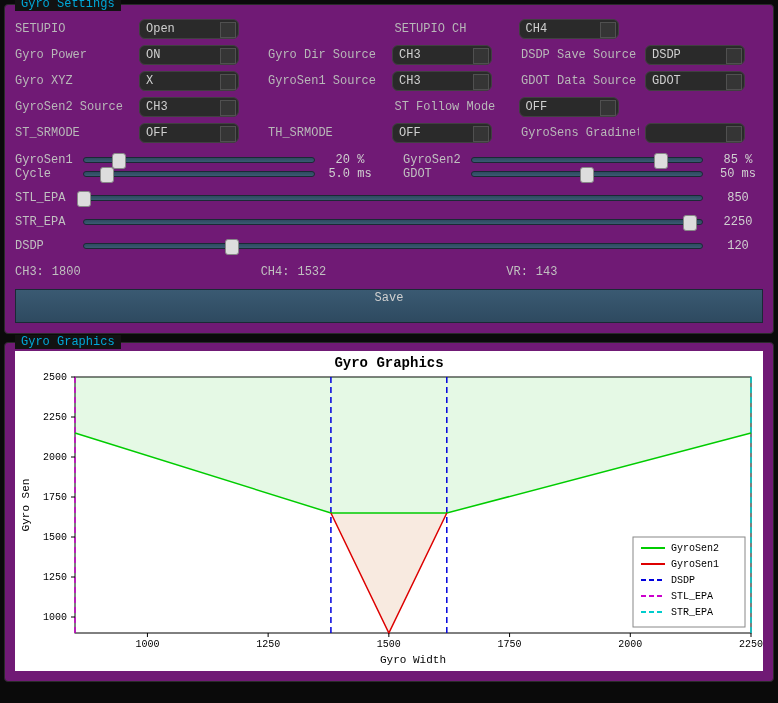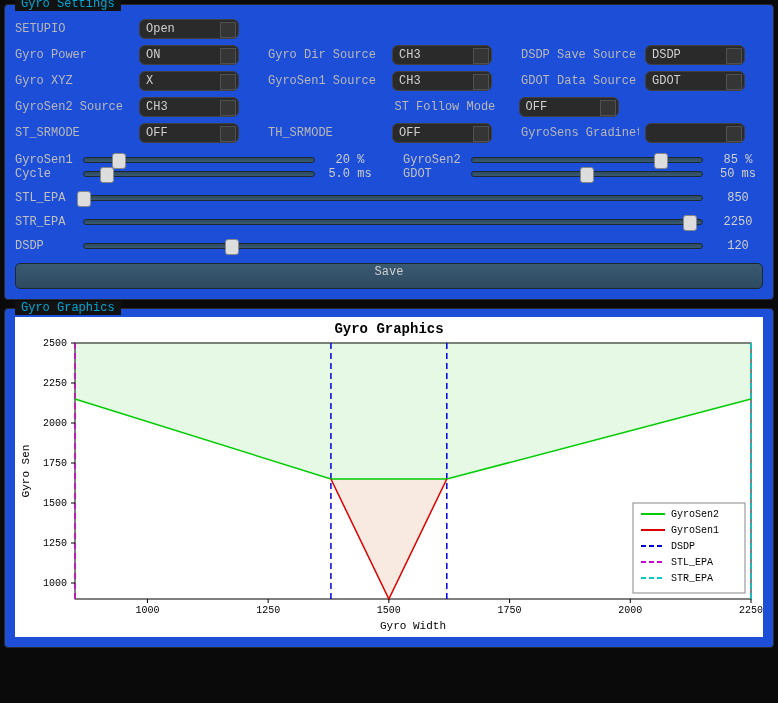--- a/index.html
+++ b/index.html
@@ -10,21 +10,21 @@
     color: #c8c8c8;
     width: 778px;
     padding: 4px;
   }
   .panel {
     border: 1px solid #2a2a2a;
     border-radius: 4px;
     margin-bottom: 8px;
     padding: 8px 10px 10px 10px;
     position: relative;
-    background: #1d4ed8;
+    background: #701a75;
   }
   .panel-title {
     position: absolute;
     top: -8px;
     left: 10px;
     background: #121212;
     padding: 0 6px;
     color: #00a8d8;
     font-size: 12px;
   }
@@ -88,27 +88,27 @@
   }
   .slider-val { width: 50px; text-align: center; color: #d0d0d0; }
   .two-sliders { display: flex; gap: 28px; }
   .two-sliders > .half { display: flex; align-items: center; gap: 10px; flex: 1; }
 
   .readout-row { display: flex; gap: 60px; margin-top: 12px; color: #c0c0c0; }
   .readout-row .kv { display: flex; gap: 8px; }
 
   .save-btn {
     margin-top: 10px;
-    height: 26px;
+    height: 34px;
     background: linear-gradient(#3a5a72, #2e4a60);
     border: 1px solid #1a2a35;
     text-align: center;
     color: #d0d0d0;
     line-height: 16px;
-    border-radius: 5px;
+    border-radius: 0;
   }
 
   .chart-area {
     background: #fff;
     height: 320px;
     position: relative;
   }
   .chart-title {
     text-align: center;
     font-family: "Courier New", monospace;
@@ -125,20 +125,26 @@
 <div class="panel">
   <div class="panel-title">Gyro Settings</div>
 
   <div class="grid3 row">
     <div class="group">
       <div class="col-label">SETUPIO</div>
       <div class="col-select">
           <span>Open</span>
         </div>
     </div>
+    <div class="group">
+      <div class="col-label">SETUPIO CH</div>
+      <div class="col-select">
+          <span>CH4</span>
+        </div>
+    </div>
   </div>
 
   <div class="grid3 row">
     <div class="group">
       <div class="col-label">Gyro Power</div>
       <div class="col-select">
           <span>ON</span>
         </div>
     </div>
     <div class="group">
@@ -261,20 +267,34 @@
     <div class="slider-val">2250</div>
   </div>
   <div class="slider-row full">
     <div class="slider-label">DSDP</div>
     <div class="slider-track">
         <div class="slider-thumb" style="left: 24%;"></div>
       </div>
     <div class="slider-val">120</div>
   </div>
 
+  <div class="readout-row">
+    <div class="kv">
+        <span>CH3:</span>
+        <span>1800</span>
+      </div>
+    <div class="kv" style="margin-left:120px">
+        <span>CH4:</span>
+        <span>1532</span>
+      </div>
+    <div class="kv" style="margin-left:120px">
+        <span>VR:</span>
+        <span>143</span>
+      </div>
+  </div>
 
   <div class="save-btn">Save</div>
 </div>
 
 <div class="panel">
   <div class="panel-title">Gyro Graphics</div>
   <div class="chart-area">
     <div class="chart-title">Gyro Graphics</div>
     <svg class="chart" id="chart-svg" width="748" height="296">
         <rect x="60" y="6" width="676" height="256" fill="#fff" stroke="#000" stroke-width="1"></rect>

